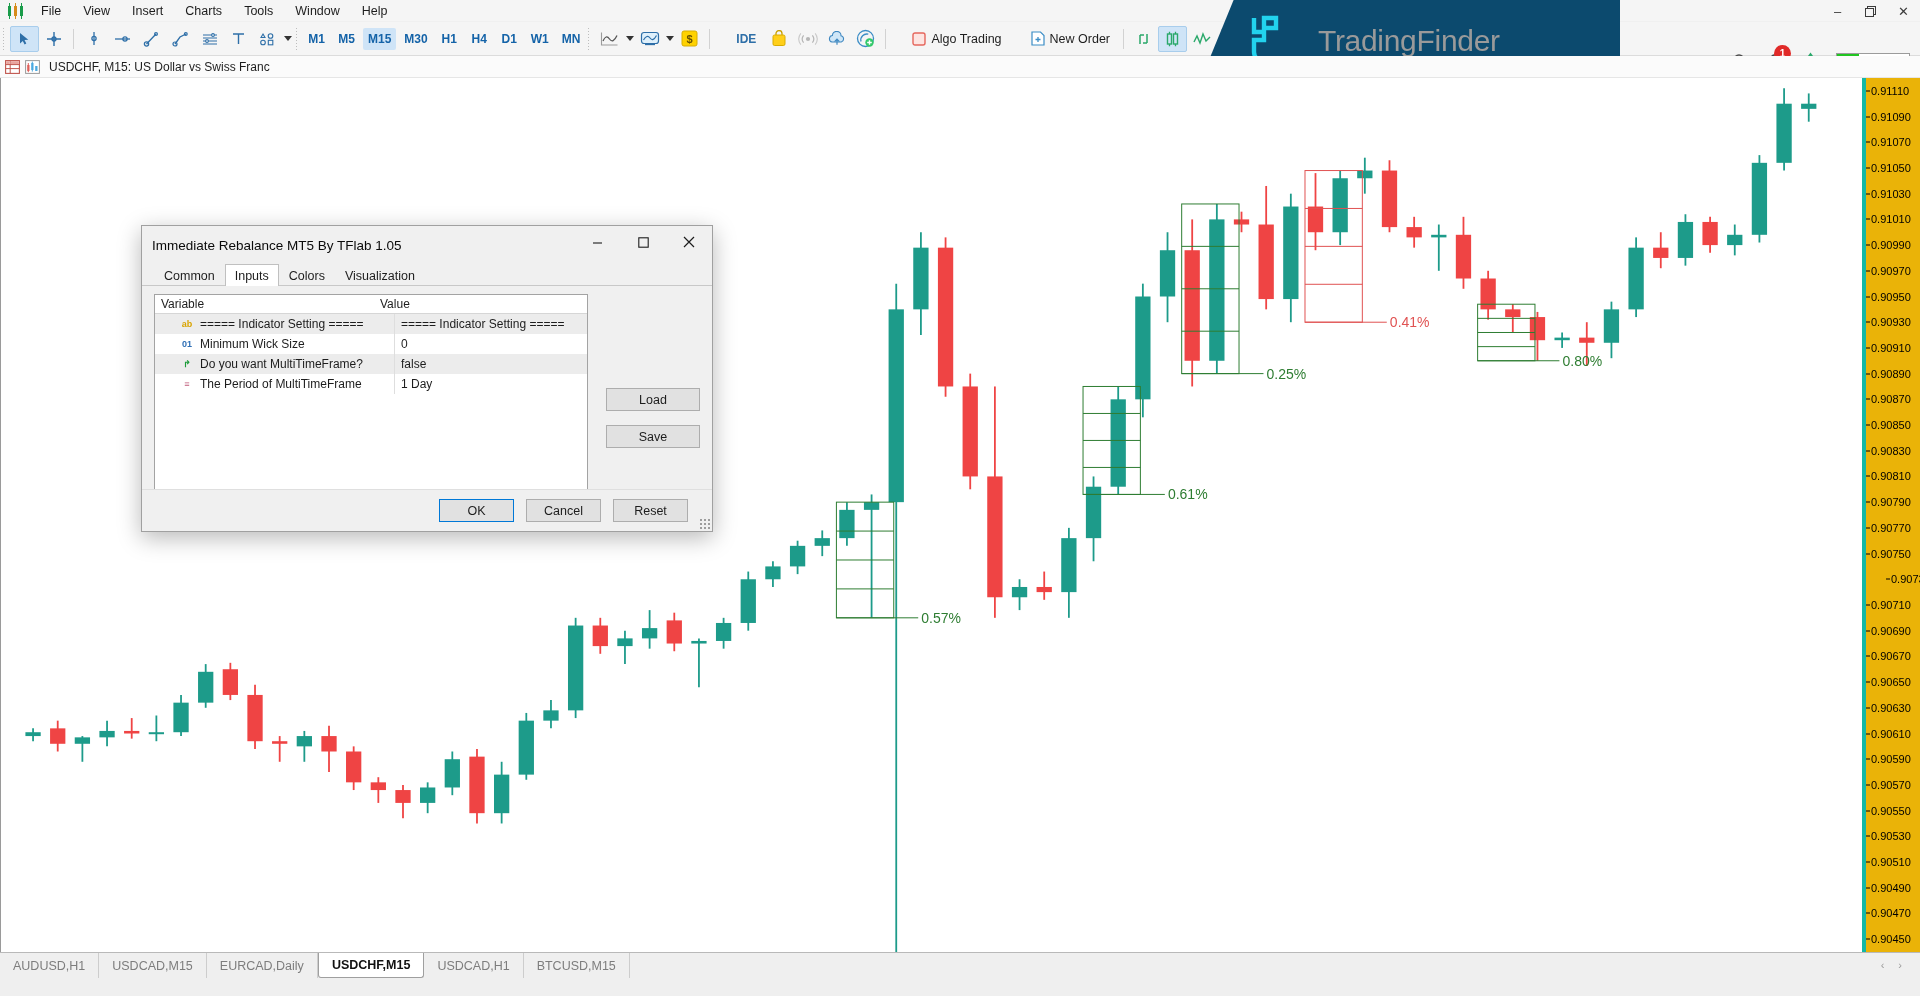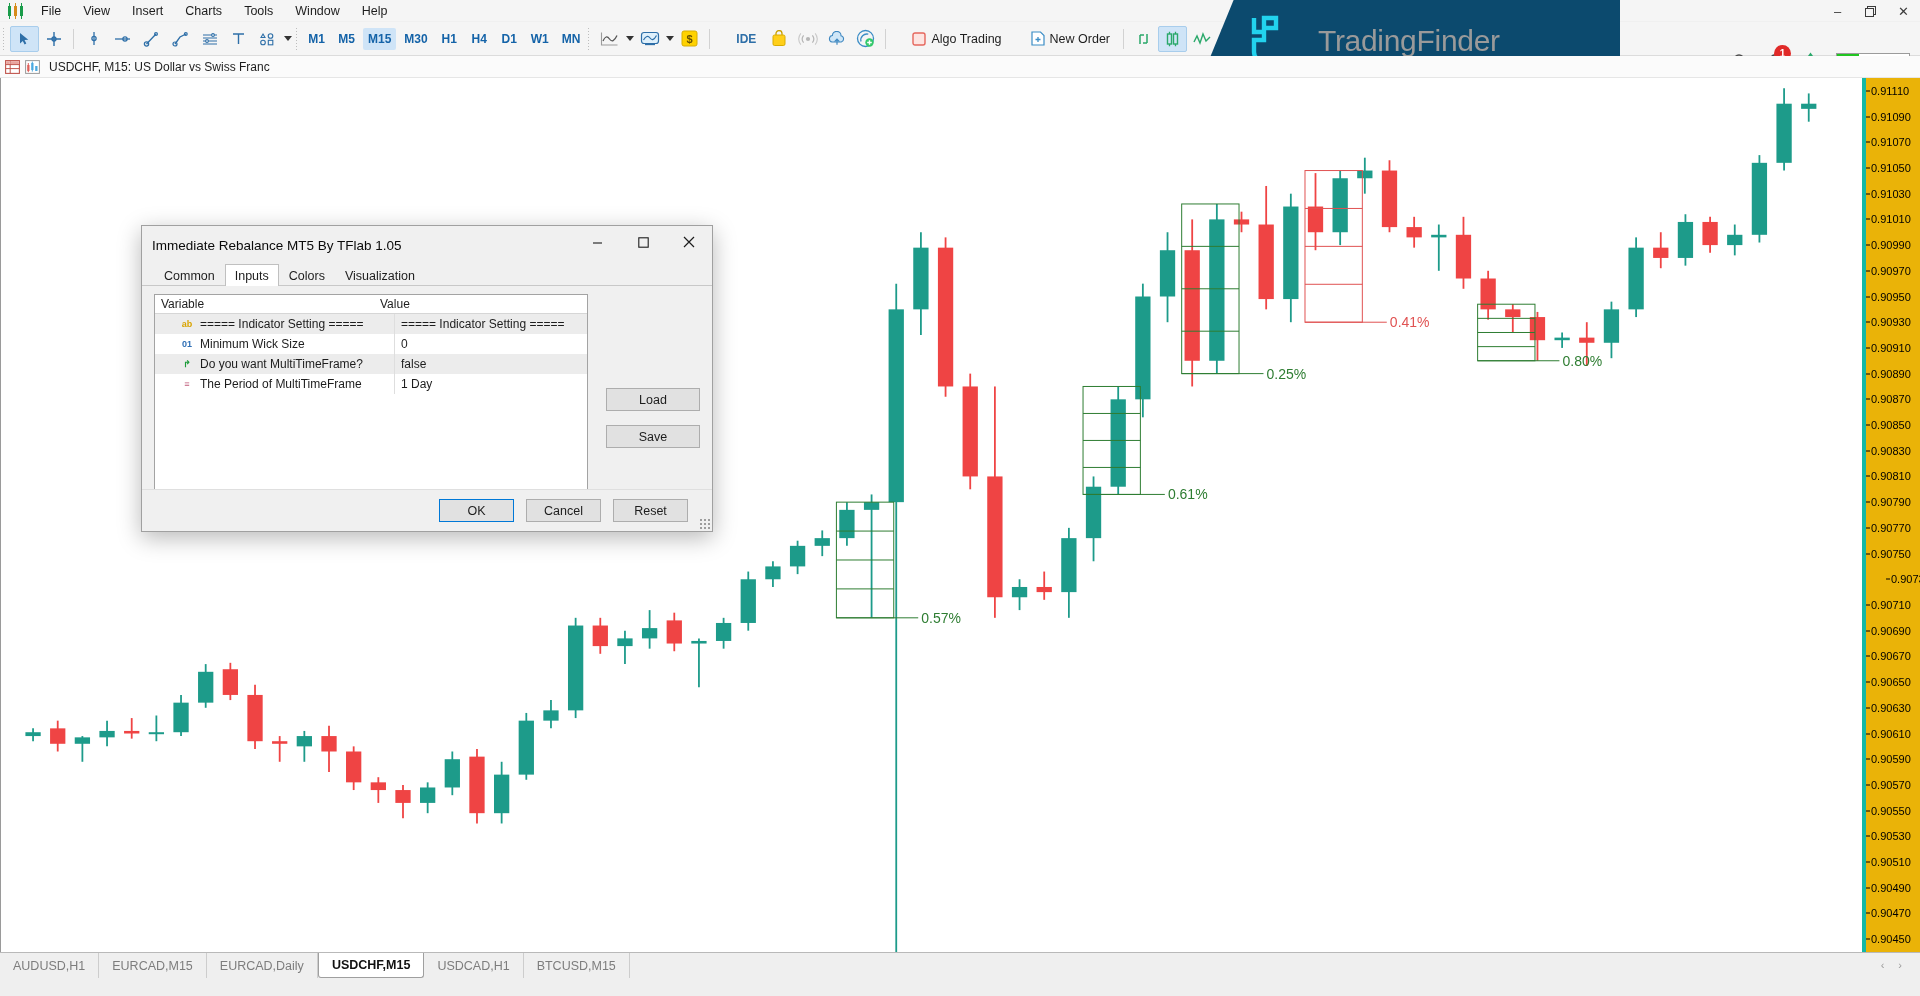--- a/index.html
+++ b/index.html
@@ -898,21 +898,21 @@
       <div class="time-tick" style="left: 1415px;">7 Feb 20:00</div>
       <div class="time-tick" style="left: 1516px;">7 Feb 21:00</div>
       <div class="time-tick" style="left: 1617px;">10 Feb 00:00</div>
       <div class="time-tick" style="left: 1718px;">10 Feb 01:00</div>
       <div class="time-tick" style="left: 1819px;">10 Feb 02:00</div>
     </div>
 
   <div class="bottom-tabs">
     <div id="bottom-tab-items" style="display:flex">
         <div class="btab">AUDUSD,H1</div>
-        <div class="btab">EURCAD,M15</div>
+        <div class="btab">USDCAD,M15</div>
         <div class="btab">EURCAD,Daily</div>
         <div class="btab active">USDCHF,M15</div>
         <div class="btab">USDCAD,H1</div>
         <div class="btab">BTCUSD,M15</div>
       </div>
     <div class="tab-scroll">
       <span>‹</span>
       <span>›</span>
     </div>
   </div>

